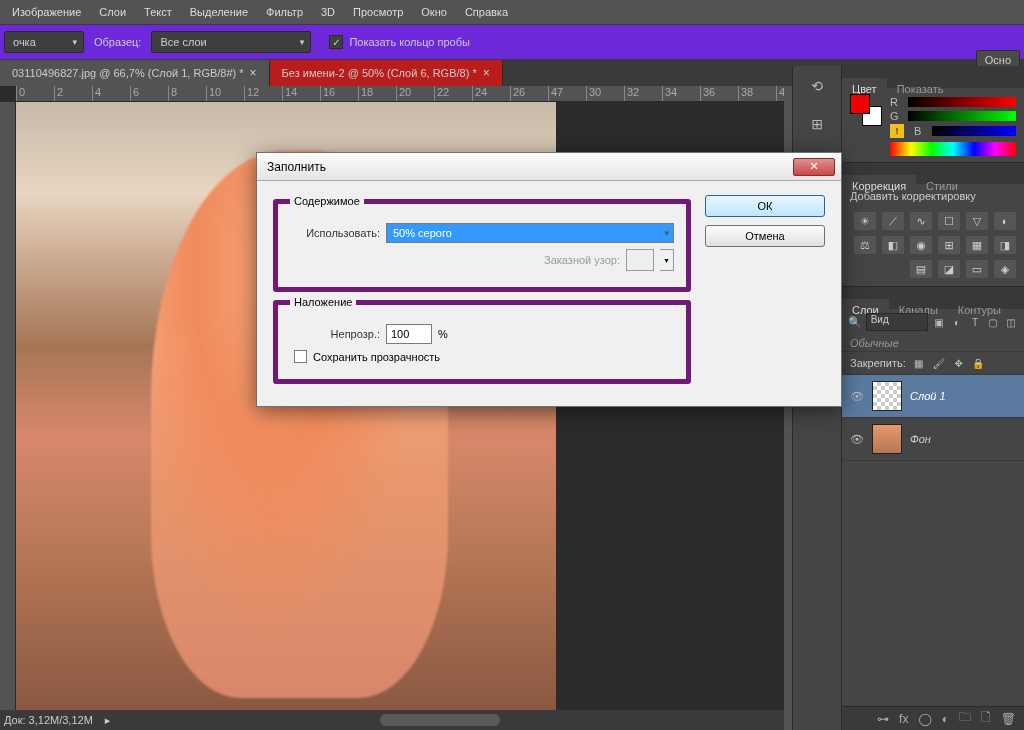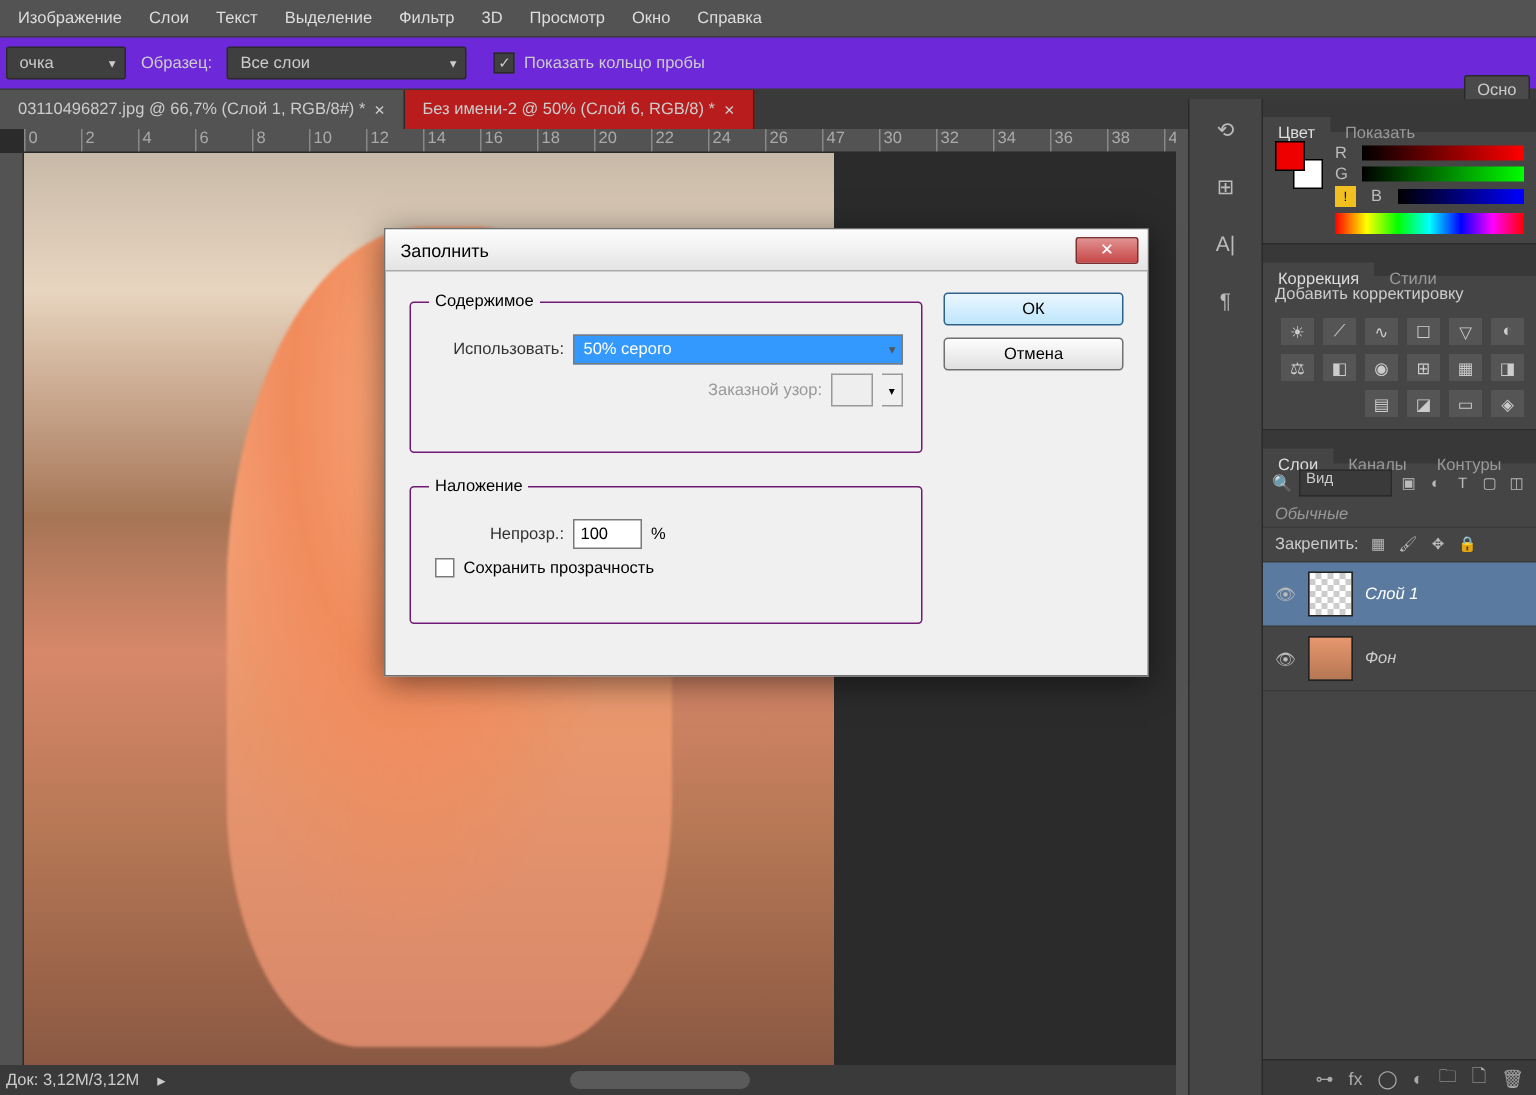--- a/index.html
+++ b/index.html
@@ -73,29 +73,29 @@
 .eye { width:14px; color:#bbb; }
 .layer-thumb { width:30px; height:30px; background:#888; border:1px solid #222; }
 .thumb-checker { background: repeating-conic-gradient(#ccc 0 25%, #fff 0 50%) 0 0/8px 8px; }
 .thumb-img { background: linear-gradient(180deg,#e8976d,#b57755); }
 .layer-name { flex:1; font-style: italic; }
 
 .layer-footer { margin-top:auto; height:24px; background:#3a3a3a; border-top:1px solid #2a2a2a; display:flex; align-items:center; justify-content:flex-end; gap:10px; padding:0 8px; }
 .footer-icon { color:#aaa; font-size:12px; }
 
 
-.dialog { position:absolute; top: 152px; left: 256px; width: 510px; background:#f0f0f0; border:1px solid #707070; box-shadow: 0 4px 20px rgba(0,0,0,0.5); color:#000; }
+.dialog { position:absolute; top: 152px; left: 256px; width: 586px; background:#f0f0f0; border:1px solid #707070; box-shadow: 0 4px 20px rgba(0,0,0,0.5); color:#000; }
 .dialog-title { height:28px; background: linear-gradient(180deg,#fdfdfd,#e4e4e4); display:flex; align-items:center; padding:0 6px 0 10px; border-bottom:1px solid #aaa; }
 .dialog-title-text { flex:1; font-size:12px; }
 .dialog-close { width:42px; height:18px; background: linear-gradient(180deg,#e09090,#c84848); border:1px solid #803030; border-radius:2px; display:flex; align-items:center; justify-content:center; color:#fff; }
 .dialog-body { padding: 14px 16px 18px 16px; display:flex; gap:14px; }
 .dialog-left { flex:1; }
 .dialog-right { width:120px; display:flex; flex-direction:column; gap:8px; }
 
-fieldset { border:1px solid #701a75; border-radius:3px; padding: 10px 12px 24px 12px; margin-bottom:16px; }
+fieldset { border:5px solid #701a75; border-radius:3px; padding: 10px 12px 10px 12px; margin-bottom:4px; }
 legend { padding:0 4px; font-size:11px; }
 .field-row { display:flex; align-items:center; gap:6px; margin:6px 0; }
 .field-label { width:90px; text-align:right; color:#333; }
 .field-label.disabled { color:#999; }
 .dropdown { flex:1; height:20px; border:1px solid #7a7a7a; background:#fff; display:flex; align-items:center; position:relative; }
 .dropdown::after { content:'▾'; position:absolute; right:4px; font-size:9px; color:#555; }
 .dropdown.selected { background:#3399ff; color:#fff; }
 .dropdown-text { padding:0 6px; }
 .pattern-box { width:28px; height:22px; border:1px solid #999; background:#eee; }
 .pattern-arrow { width:14px; height:22px; border:1px solid #999; border-left:none; display:flex; align-items:center; justify-content:center; font-size:8px; }

